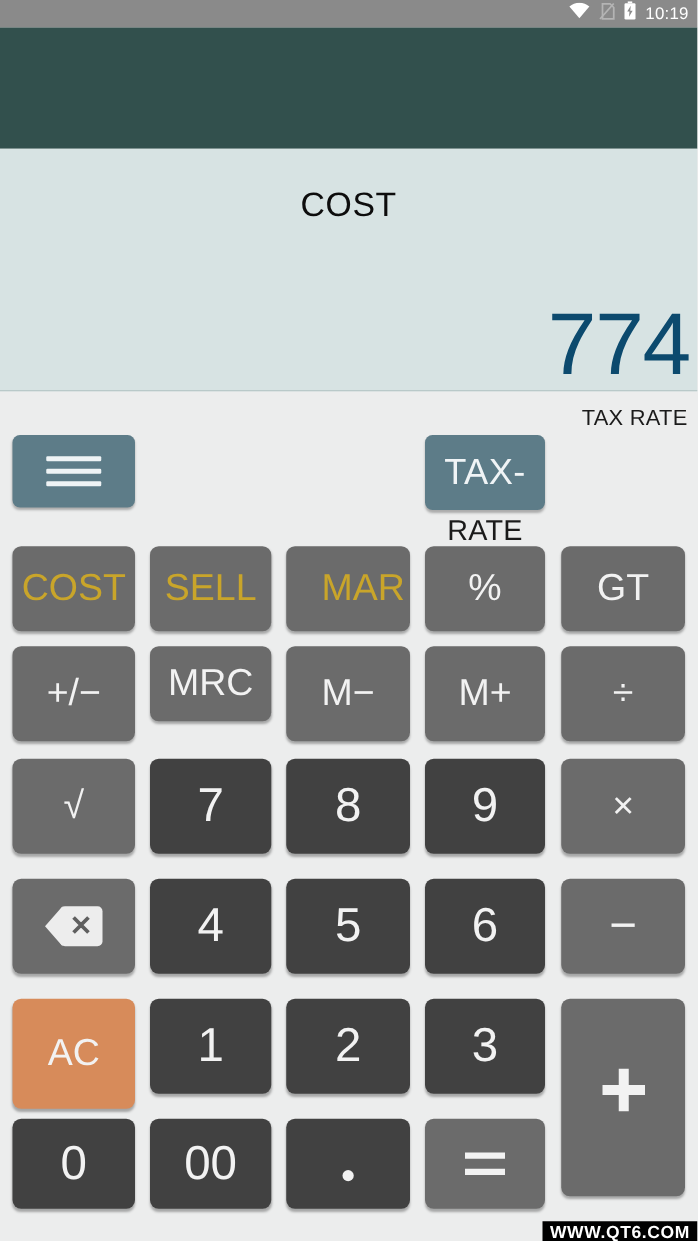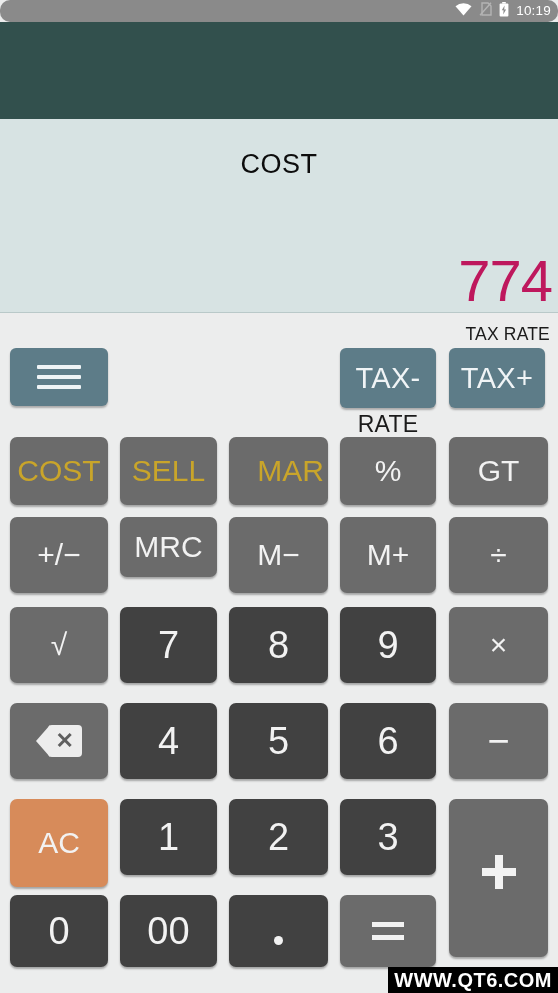--- a/index.html
+++ b/index.html
@@ -8,21 +8,21 @@
     background: #eceded;
     font-family: "Liberation Sans", sans-serif;
     overflow: hidden;
   }
   #app { position: relative; width: 558px; height: 993px; background: #eceded; }
 
   
   .statusbar {
     position: absolute; left: 0; top: 0; width: 558px; height: 22px;
     background: #8a8a8a; display: flex; align-items: center;
-    justify-content: flex-end; padding-right: 7px; gap: 7px; border-radius: 10px;
+    justify-content: flex-end; padding-right: 7px; gap: 7px;
   }
   .sb-icon { display: block; }
   .sb-time { color: #ffffff; font-size: 13.5px; letter-spacing: .2px; line-height: 1; }
 
   
   .appbar {
     position: absolute; left: 0; top: 22px; width: 558px; height: 97px;
     background: #32504d;
   }
 
@@ -30,21 +30,21 @@
   .display {
     position: absolute; left: 0; top: 119px; width: 558px; height: 194px;
     background: #d7e3e3; border-bottom: 1px solid #b9c9c9;
   }
   .display-mode {
     position: absolute; top: 30px; left: 0; width: 100%;
     text-align: center; font-size: 27px; color: #0d0d0d; letter-spacing: .5px;
   }
   .display-value {
     position: absolute; right: 6px; bottom: 2px;
-    font-size: 58px; color: #be185d; line-height: 1;
+    font-size: 70px; color: #0c4a6e; line-height: 1;
     font-weight: 300; letter-spacing: -1px;
   }
 
   
   .taxrow { position: absolute; left: 0; top: 313px; width: 558px; height: 122px; }
   .menu-btn {
     position: absolute; left: 10px; top: 35px; width: 98px; height: 58px;
     background: #5d7c88; border-radius: 6px;
     box-shadow: 0 2px 2px rgba(0,0,0,.28);
     display: flex; flex-direction: column; align-items: center; justify-content: center; gap: 6px;
@@ -113,24 +113,24 @@
     content: ""; position: absolute; left: 0; width: 32px; height: 5px; background: #f2f2f2;
   }
   .eq-glyph::before { top: 1px; }
   .eq-glyph::after  { top: 14px; }
 
   
   .dot-glyph { width: 9px; height: 9px; border-radius: 50%; background: #f2f2f2; margin-top: 18px; }
 
   
   .watermark {
-    position: absolute; right: 0; bottom: 0; height: 26px;
+    position: absolute; right: 0; bottom: 0; height: 16px;
     background: #000000; color: #ffffff;
     font-family: "Liberation Sans", sans-serif;
-    font-size: 20px; font-weight: bold; letter-spacing: .5px;
+    font-size: 14px; font-weight: bold; letter-spacing: .5px;
     display: flex; align-items: center; padding: 0 6px;
   }
 </style>
 </head>
 <body>
 
 <div id="app">
 
   <div class="statusbar">
     <span class="sb-icon">
@@ -162,21 +162,20 @@
   </div>
 
   <div class="taxrow">
     <div class="menu-btn">
       <span class="menu-bar"></span>
       <span class="menu-bar"></span>
       <span class="menu-bar"></span>
     </div>
     <div class="tax-label-top">TAX RATE</div>
     <div class="tax-btn" id="tax-minus">TAX-</div>
-    <div class="tax-btn" id="tax-plus">TAX+</div>
     <div class="tax-label-bottom">RATE SET</div>
   </div>
 
   <div class="keypad">
 
     <div class="key k-gold fs-mid" style="left:10px;  top:2px;  width:98px;  height:68px;">COST</div>
     <div class="key k-gold fs-mid" style="left:120px; top:2px;  width:97px;  height:68px;">SELL</div>
     <div class="key k-gold fs-mid" style="left:229px; top:2px;  width:99px;  height:68px;padding-left:24px;">MAR</div>
     <div class="key k-fn   fs-mid" style="left:340px; top:2px;  width:96px;  height:68px;">%</div>
     <div class="key k-fn   fs-mid" style="left:449px; top:2px;  width:99px;  height:68px;">GT</div>

